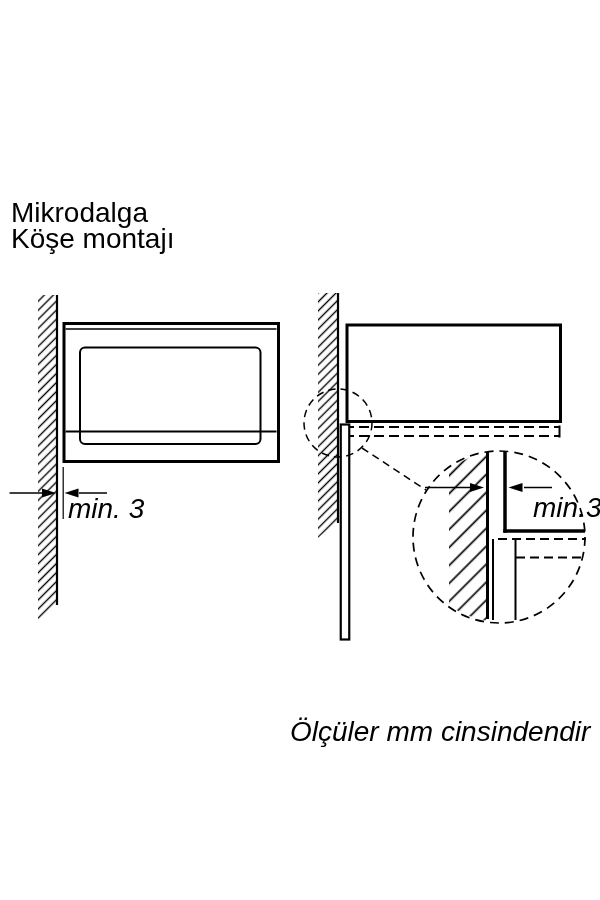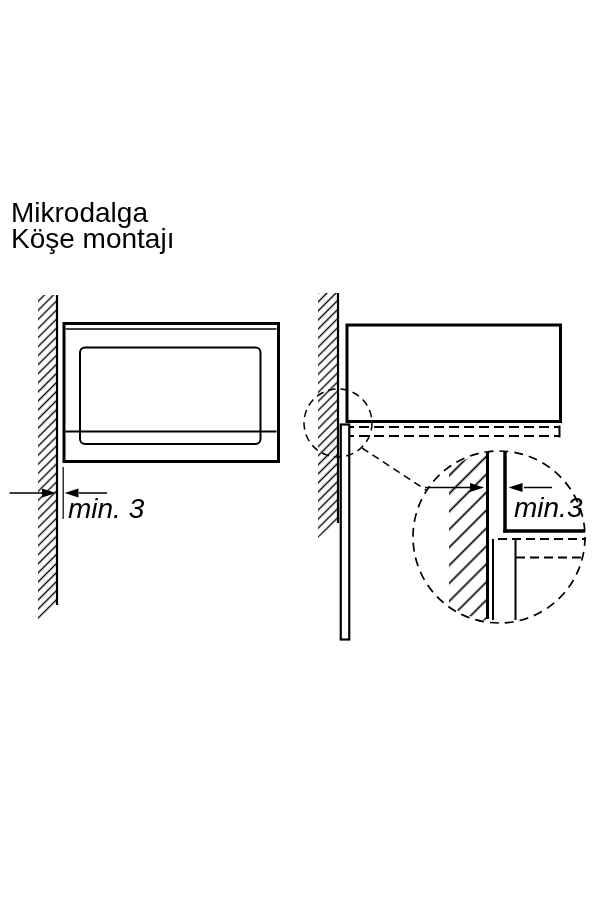--- a/index.html
+++ b/index.html
@@ -7,21 +7,21 @@
   html,body { background:var(--bg); }
   .canvas{
     position:relative; width:600px; height:900px; background:var(--bg);
     overflow:hidden; font-family:"Liberation Sans","DejaVu Sans",sans-serif;
     color:var(--ink);
   }
   .canvas svg{ position:absolute; left:0; top:0; color:var(--ink); }
   .lbl{ position:absolute; white-space:nowrap; color:var(--ink);font-style:italic; }
   .title{ left:11px; top:158px; font-size:28px; line-height:26px; position:absolute;margin-top:42px; }
   .min-left{ left:68px;  top:495px; font-size:28px; line-height:28px; }
-  .min-right{ left:514px; top:494px; font-size:28px; line-height:28px; }
+  .min-right{ left:533px; top:494px; font-size:28px; line-height:28px; }
   .note{ left:290px; top:718px; font-size:28px; line-height:28px; }
 </style>
 </head>
 <body>
 
 <div class="canvas">
 
   <svg width="600" height="900" viewBox="0 0 600 900">
     <defs>
       <pattern id="hatchA" patternUnits="userSpaceOnUse" width="40" height="6.4" patternTransform="rotate(-45)">
@@ -94,13 +94,14 @@
 
   <div class="title">
     <div>Mikrodalga</div>
     <div>Köşe montajı</div>
   </div>
 
   <div class="lbl min-left">min. 3</div>
 
   <div class="lbl min-right">min.3</div>
 
+  <div class="lbl note">Ölçüler mm cinsindendir</div>
 </div>
 
 </body></html>

